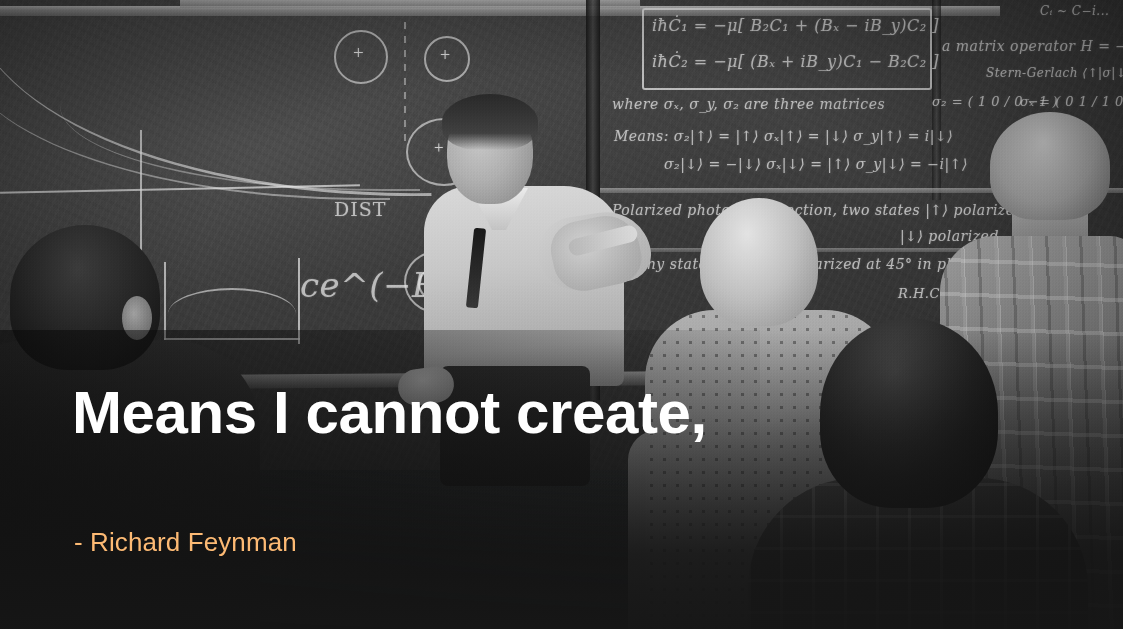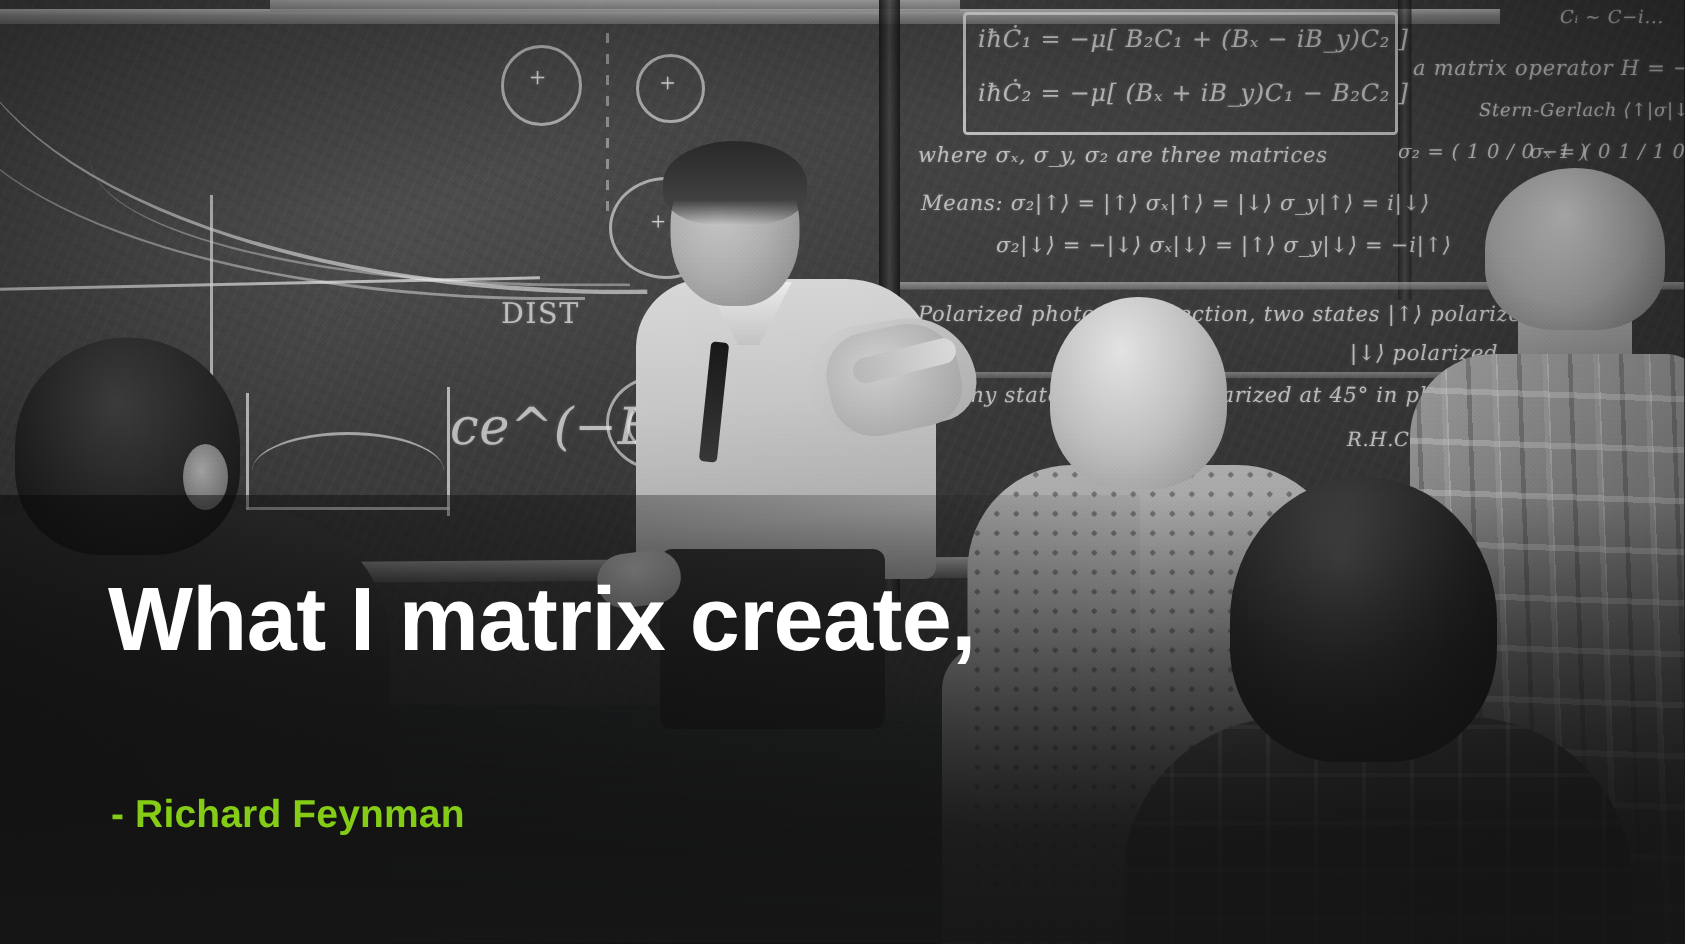--- a/index.html
+++ b/index.html
@@ -282,23 +282,23 @@
     color:#ffffff;
     font-size:60px;
     font-weight:700;
     line-height:62px;
     letter-spacing:-.4px;
     font-family:"Liberation Sans", sans-serif;
   }
   #attribution {
     position:absolute;
     left:74px; top:527px;
-    color:#84cc16;
+    color:#fdba74;
     font-size:26px;
-    font-weight:700;
+    font-weight:400;
     letter-spacing:.1px;
     z-index:40;
     font-family:"Liberation Sans", sans-serif;
   }
 </style>
 </head>
 <body>
 
 <div id="stage">
 
@@ -398,18 +398,18 @@
       <div id="studentC-hair"></div>
     </div>
 
     <div class="grain"></div>
     <div class="vignette"></div>
     <div class="quote-scrim"></div>
     <div class="bottom-fade"></div>
   </div>
 
   <div id="quote-block">
-    <span class="quote-line">What I matrix create,</span>
+    <span class="quote-line">Means I cannot create,</span>
   </div>
 
   <div id="attribution">- Richard Feynman</div>
 
 </div>
 
 </body></html>

